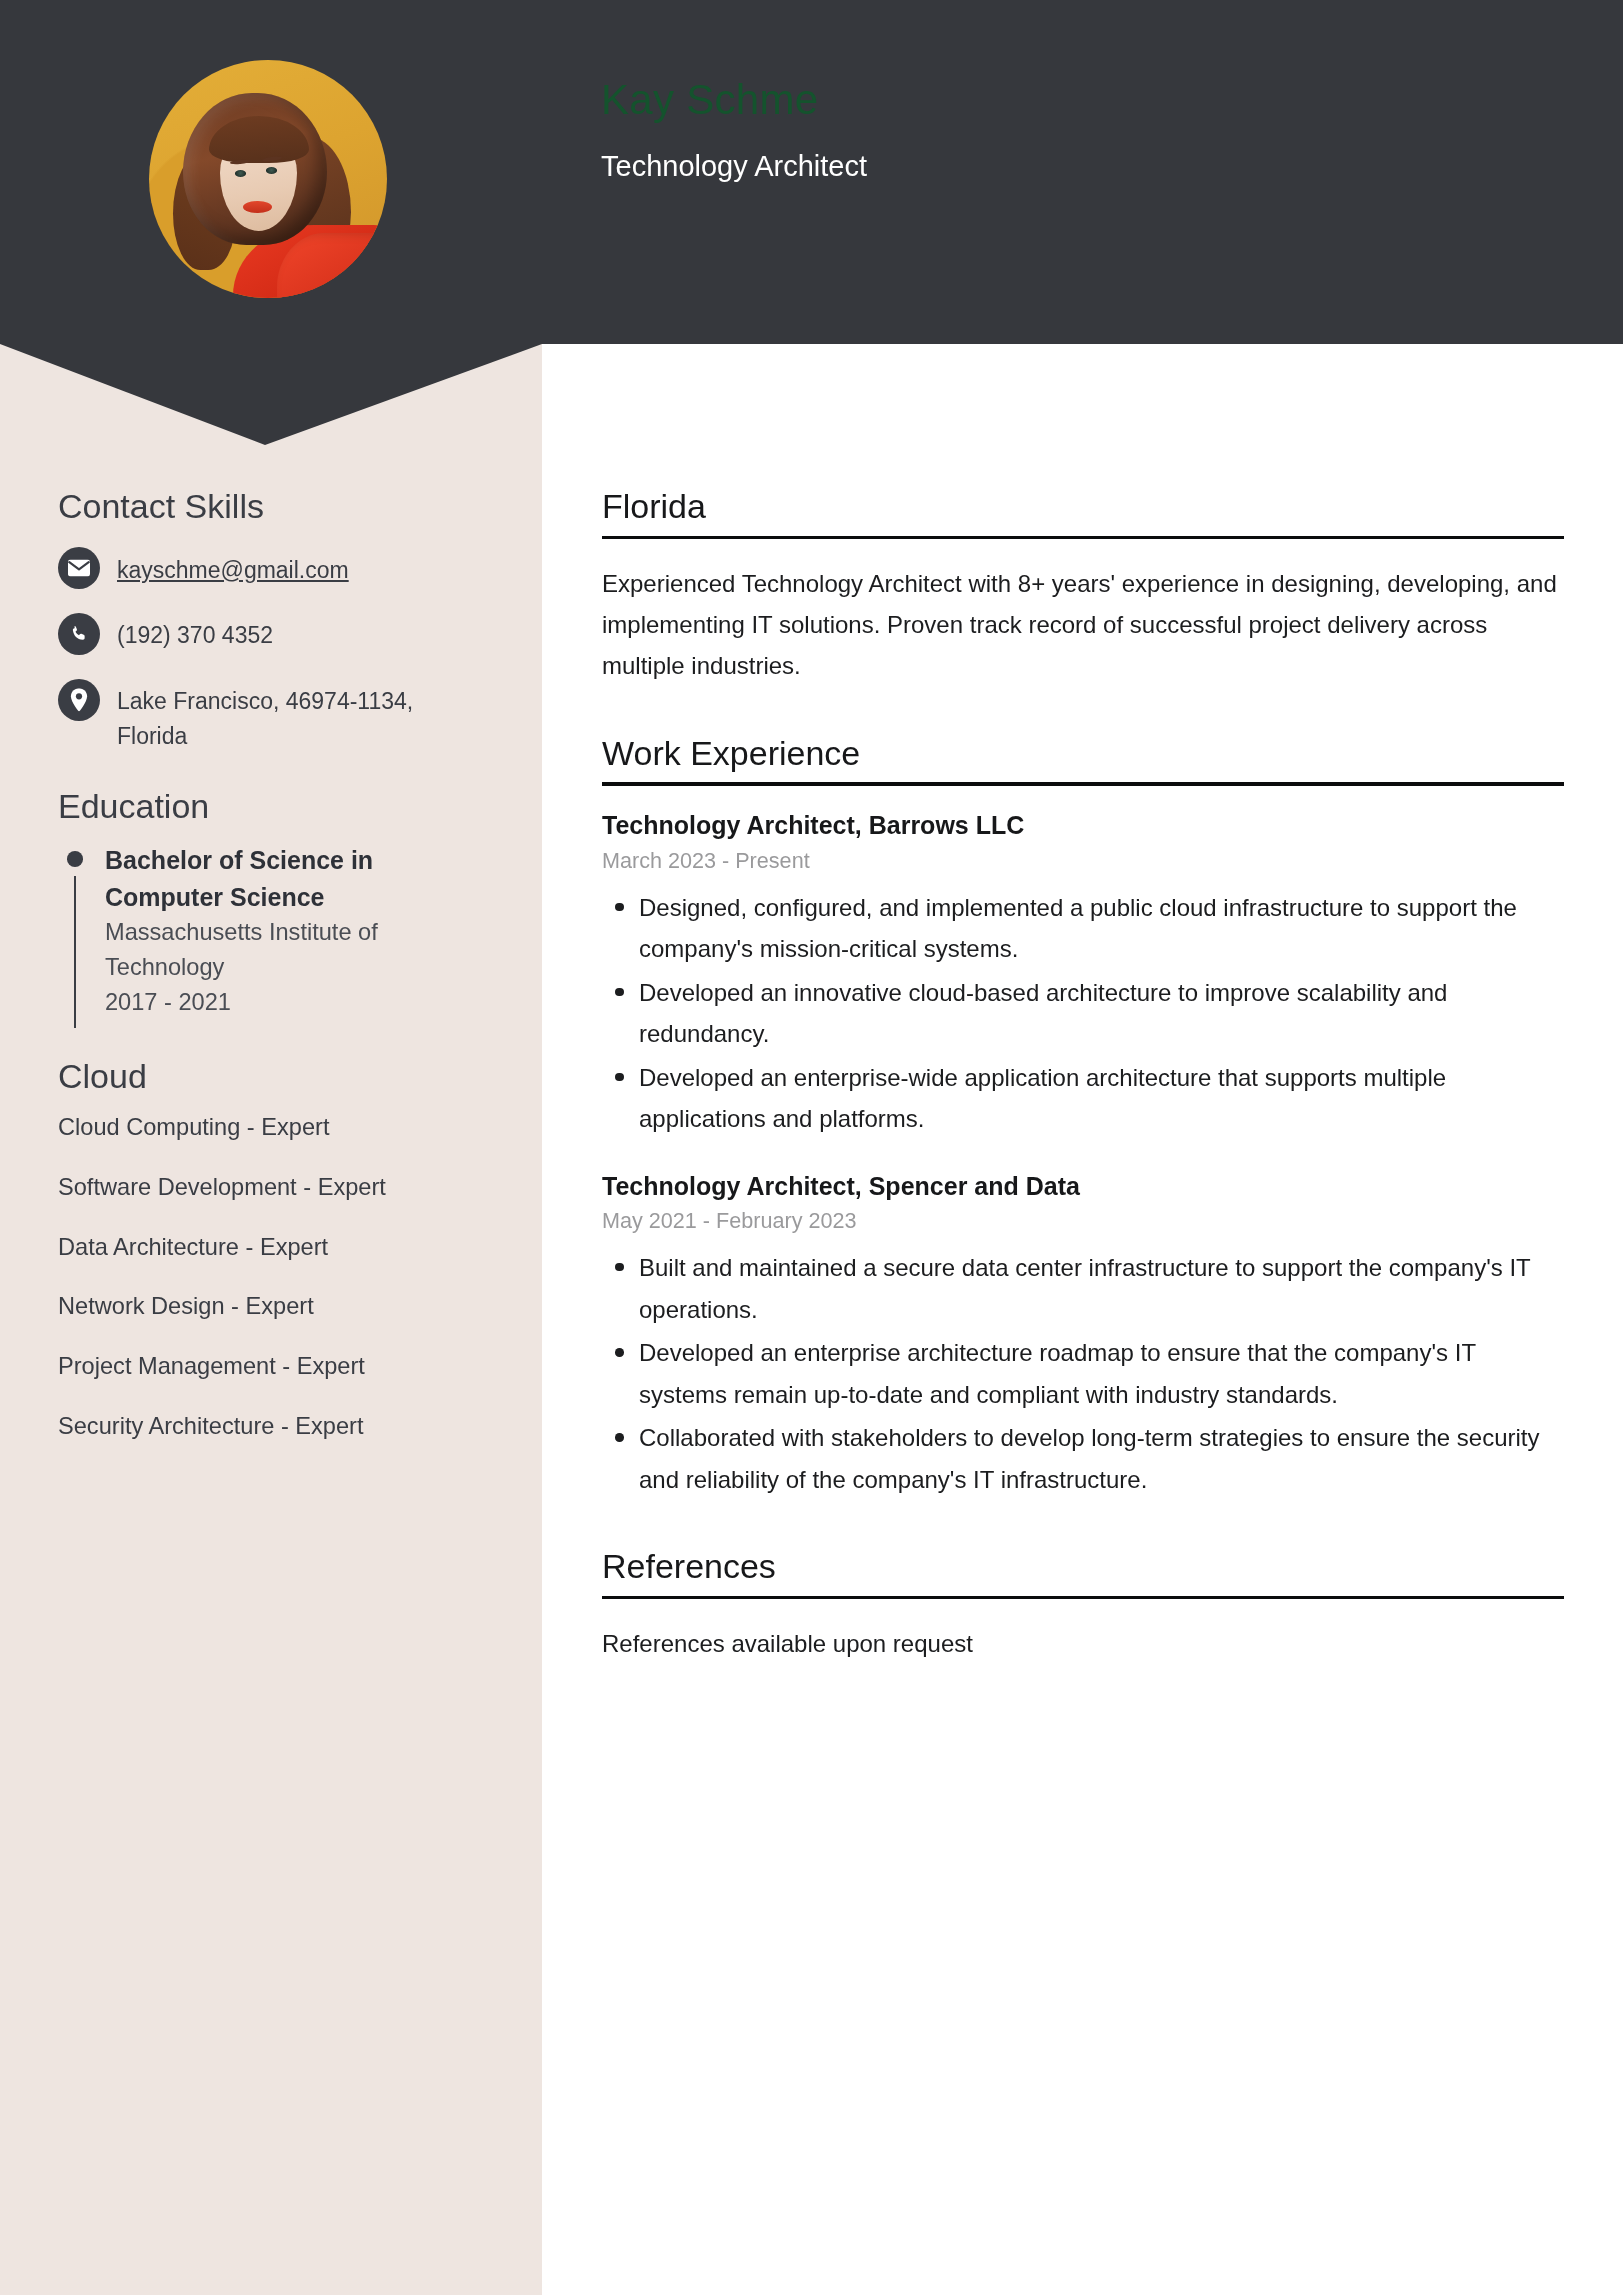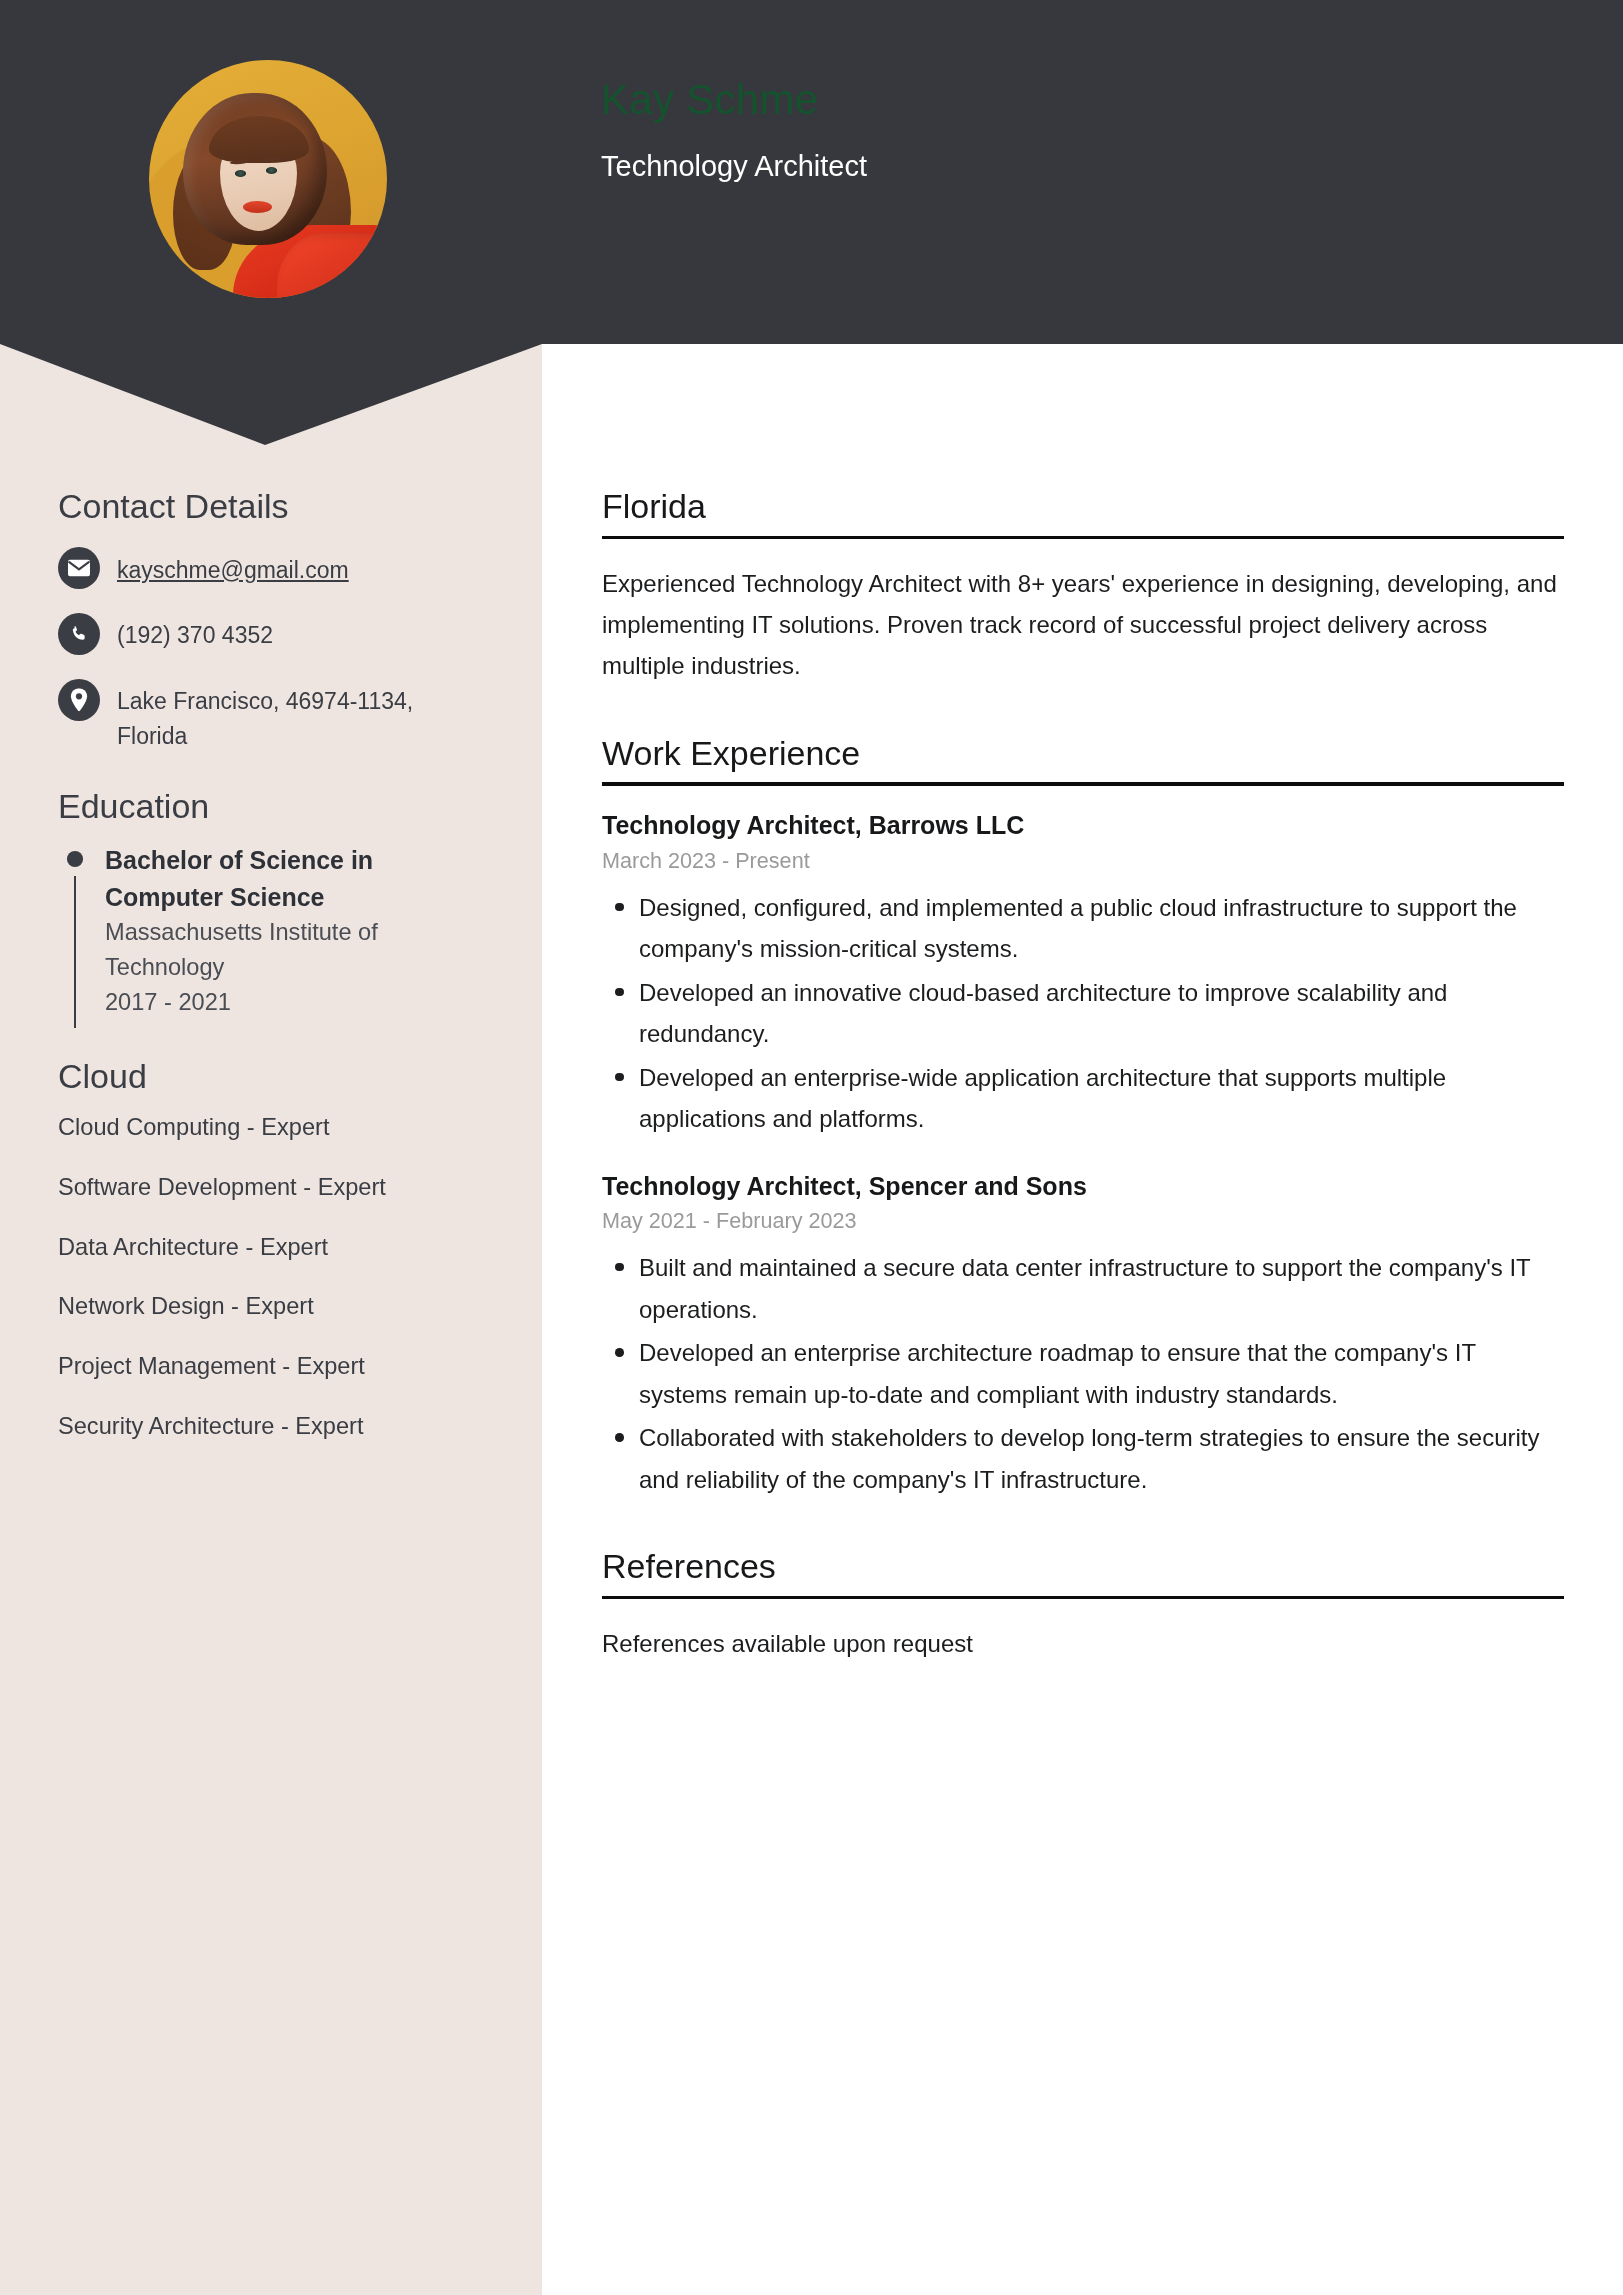--- a/index.html
+++ b/index.html
@@ -203,21 +203,21 @@
     <div class="av-lip"></div>
   </div>
 
   <div class="hdr-text">
     <div class="name">Kay Schme</div>
     <div class="role">Technology Architect</div>
   </div>
 
   <div class="side-inner">
 
-    <h2 class="side-h">Contact Details</h2>
+    <h2 class="side-h">Contact Skills</h2>
 
     <div class="contact-row">
       <span class="cicon">
         <svg width="22" height="17" viewBox="0 0 34 26" aria-hidden="true">
           <rect x="0" y="0" width="34" height="26" rx="4" fill="#ffffff"></rect>
           <path d="M2 4 L17 15 L32 4" fill="none" stroke="#3A3D44" stroke-width="3.4" stroke-linecap="round" stroke-linejoin="round"></path>
         </svg>
       </span>
       <span class="ctext link">kayschme@gmail.com</span>
     </div>
@@ -279,21 +279,21 @@
         <div class="job-title">Technology Architect, Barrows LLC</div>
         <div class="job-dates">March 2023 - Present</div>
         <ul class="bullets">
           <li>Designed, configured, and implemented a public cloud infrastructure to support the company's mission-critical systems.</li>
           <li>Developed an innovative cloud-based architecture to improve scalability and redundancy.</li>
           <li>Developed an enterprise-wide application architecture that supports multiple applications and platforms.</li>
         </ul>
       </div>
 
       <div class="job">
-        <div class="job-title">Technology Architect, Spencer and Sons</div>
+        <div class="job-title">Technology Architect, Spencer and Data</div>
         <div class="job-dates">May 2021 - February 2023</div>
         <ul class="bullets">
           <li>Built and maintained a secure data center infrastructure to support the company's IT operations.</li>
           <li>Developed an enterprise architecture roadmap to ensure that the company's IT systems remain up-to-date and compliant with industry standards.</li>
           <li>Collaborated with stakeholders to develop long-term strategies to ensure the security and reliability of the company's IT infrastructure.</li>
         </ul>
       </div>
     </section>
 
     <section class="sec">

